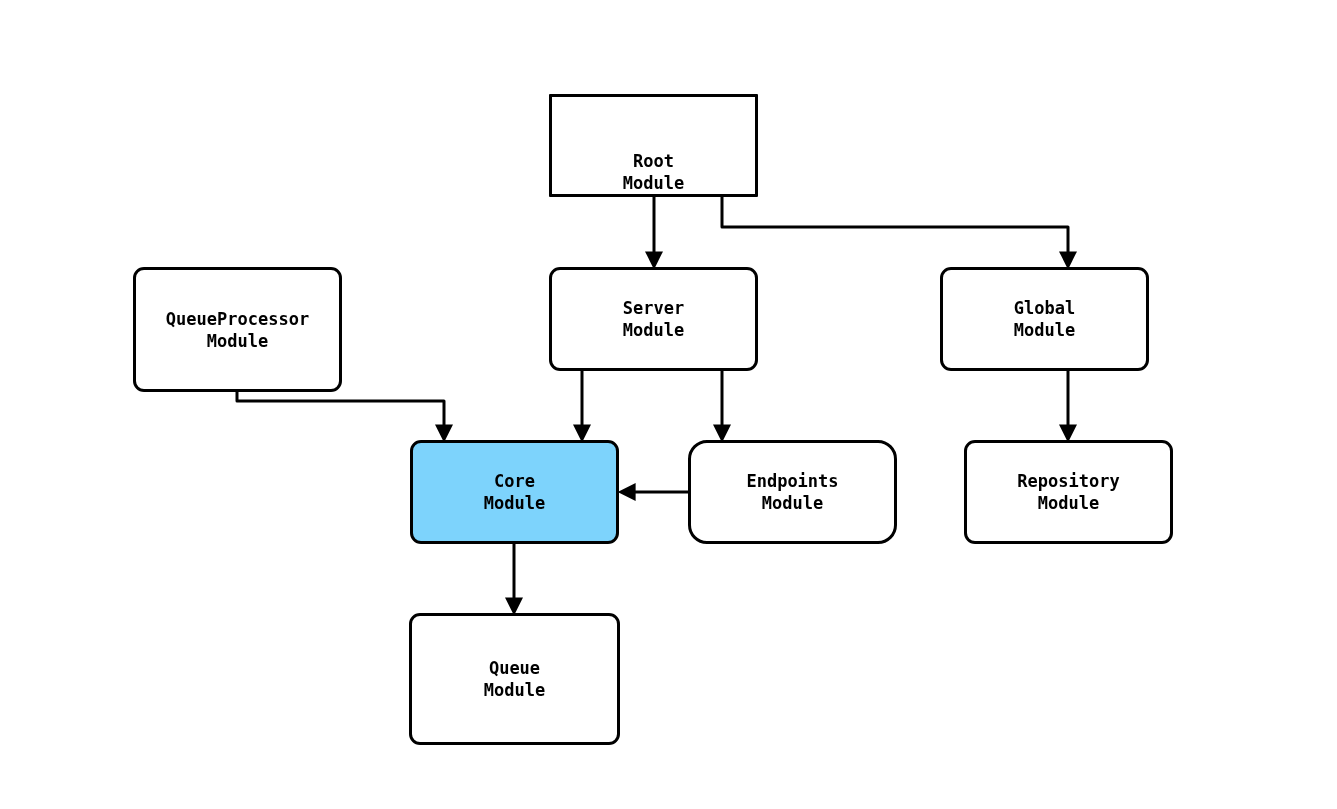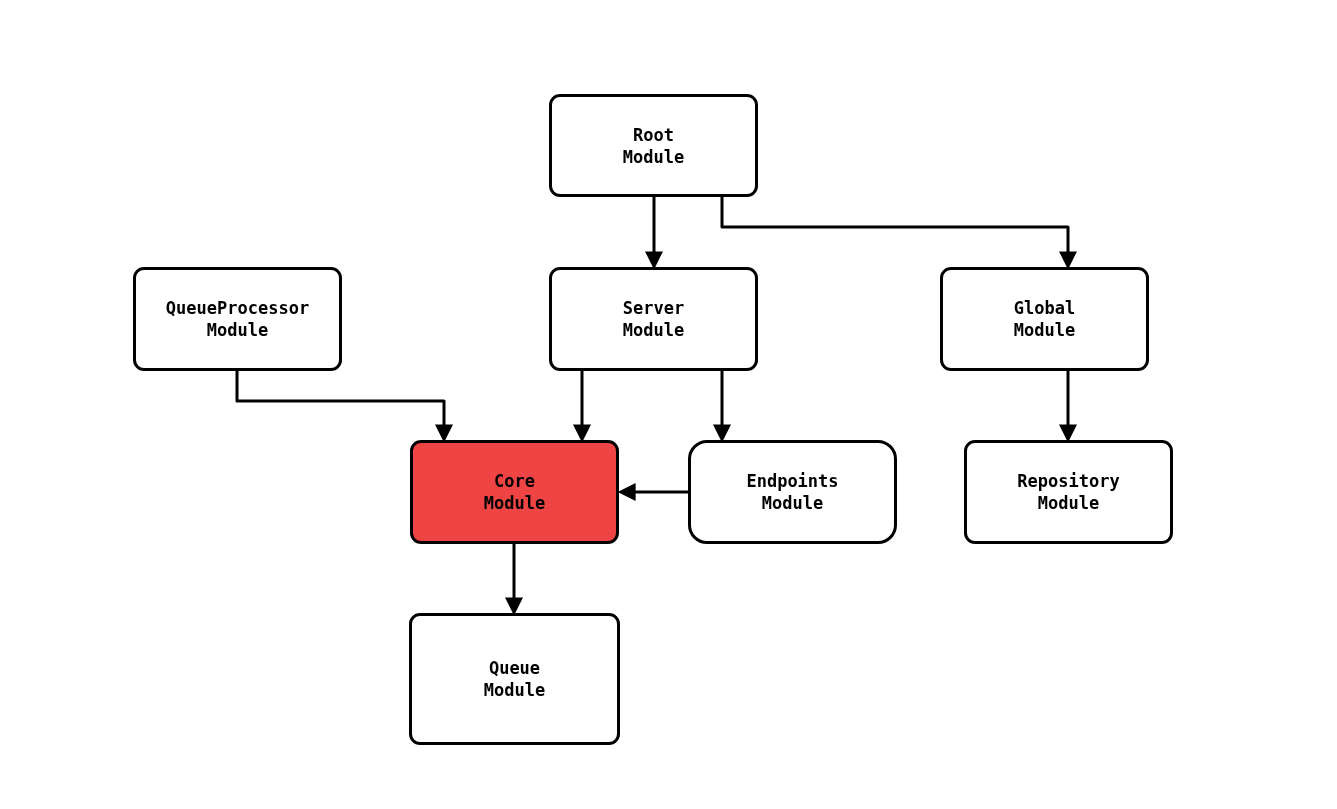--- a/index.html
+++ b/index.html
@@ -65,37 +65,37 @@
         <path d="M 237 371 L 237 401 L 444 401 L 444 425" marker-end="url(#arrowhead)"></path>
         <path d="M 582 371 L 582 425" marker-end="url(#arrowhead)"></path>
         <path d="M 722 371 L 722 425" marker-end="url(#arrowhead)"></path>
         <path d="M 688 492 L 635 492" marker-end="url(#arrowhead)"></path>
         <path d="M 1068 371 L 1068 425" marker-end="url(#arrowhead)"></path>
         <path d="M 514 544 L 514 598" marker-end="url(#arrowhead)"></path>
       </g>
   </svg>
 
   <div id="nodes-layer">
-      <div class="node" style="left: 549px; top: 94px; width: 209px; height: 103px; border-color: rgb(0, 0, 0); border-width: 3px; border-radius: 11px; background: rgb(255, 255, 255);">
+      <div class="node" style="left: 549px; top: 94px; width: 209px; height: 103px; border-color: rgb(0, 0, 0); border-width: 3px; border-radius: 1px; background: rgb(255, 255, 255); justify-content: flex-end;">
         <div class="node-label" style="color: rgb(0, 0, 0);">Root</div>
         <div class="node-label" style="color: rgb(0, 0, 0);">Module</div>
       </div>
-      <div class="node" style="left: 133px; top: 267px; width: 209px; height: 104px; border-color: rgb(0, 0, 0); border-width: 3px; border-radius: 11px; background: rgb(255, 255, 255);">
+      <div class="node" style="left: 133px; top: 267px; width: 209px; height: 125px; border-color: rgb(0, 0, 0); border-width: 3px; border-radius: 11px; background: rgb(255, 255, 255);">
         <div class="node-label" style="color: rgb(0, 0, 0);">QueueProcessor</div>
         <div class="node-label" style="color: rgb(0, 0, 0);">Module</div>
       </div>
       <div class="node" style="left: 549px; top: 267px; width: 209px; height: 104px; border-color: rgb(0, 0, 0); border-width: 3px; border-radius: 11px; background: rgb(255, 255, 255);">
         <div class="node-label" style="color: rgb(0, 0, 0);">Server</div>
         <div class="node-label" style="color: rgb(0, 0, 0);">Module</div>
       </div>
       <div class="node" style="left: 940px; top: 267px; width: 209px; height: 104px; border-color: rgb(0, 0, 0); border-width: 3px; border-radius: 11px; background: rgb(255, 255, 255);">
         <div class="node-label" style="color: rgb(0, 0, 0);">Global</div>
         <div class="node-label" style="color: rgb(0, 0, 0);">Module</div>
       </div>
-      <div class="node" style="left: 410px; top: 440px; width: 209px; height: 104px; border-color: rgb(0, 0, 0); border-width: 3px; border-radius: 11px; background: #ef4444;">
+      <div class="node" style="left: 410px; top: 440px; width: 209px; height: 104px; border-color: rgb(0, 0, 0); border-width: 3px; border-radius: 11px; background: #7dd3fc;">
         <div class="node-label" style="color: rgb(0, 0, 0);">Core</div>
         <div class="node-label" style="color: rgb(0, 0, 0);">Module</div>
       </div>
       <div class="node" style="left: 688px; top: 440px; width: 209px; height: 104px; border-color: rgb(0, 0, 0); border-width: 3px; border-radius: 19px; background: rgb(255, 255, 255);">
         <div class="node-label" style="color: rgb(0, 0, 0);">Endpoints</div>
         <div class="node-label" style="color: rgb(0, 0, 0);">Module</div>
       </div>
       <div class="node" style="left: 964px; top: 440px; width: 209px; height: 104px; border-color: rgb(0, 0, 0); border-width: 3px; border-radius: 11px; background: rgb(255, 255, 255);">
         <div class="node-label" style="color: rgb(0, 0, 0);">Repository</div>
         <div class="node-label" style="color: rgb(0, 0, 0);">Module</div>

